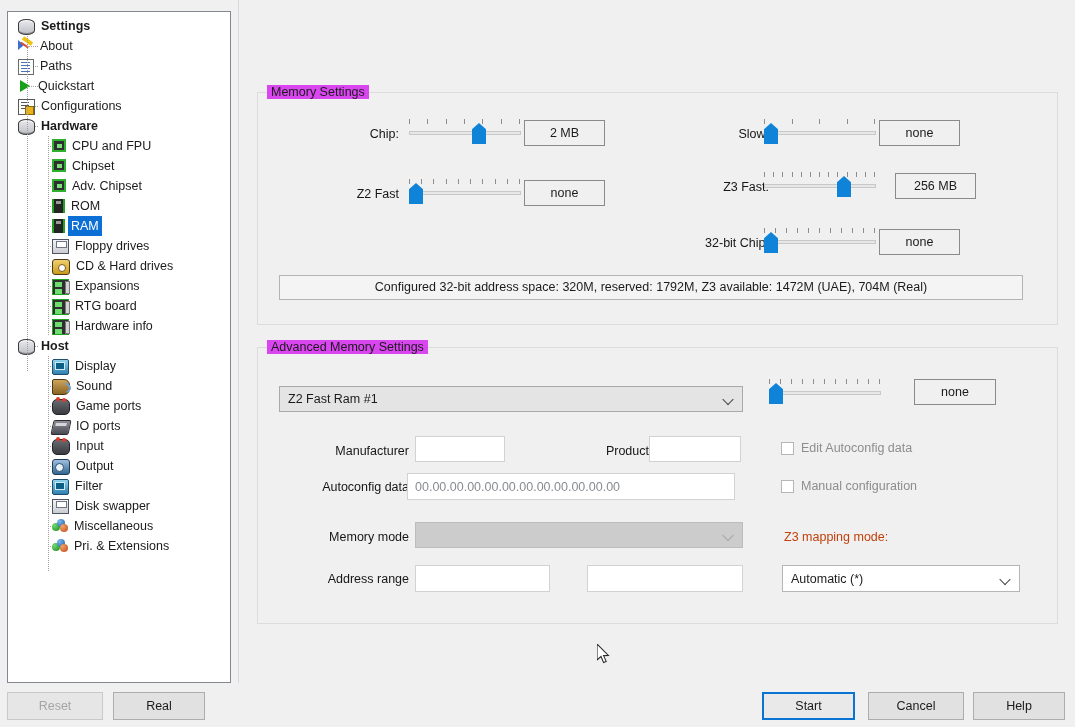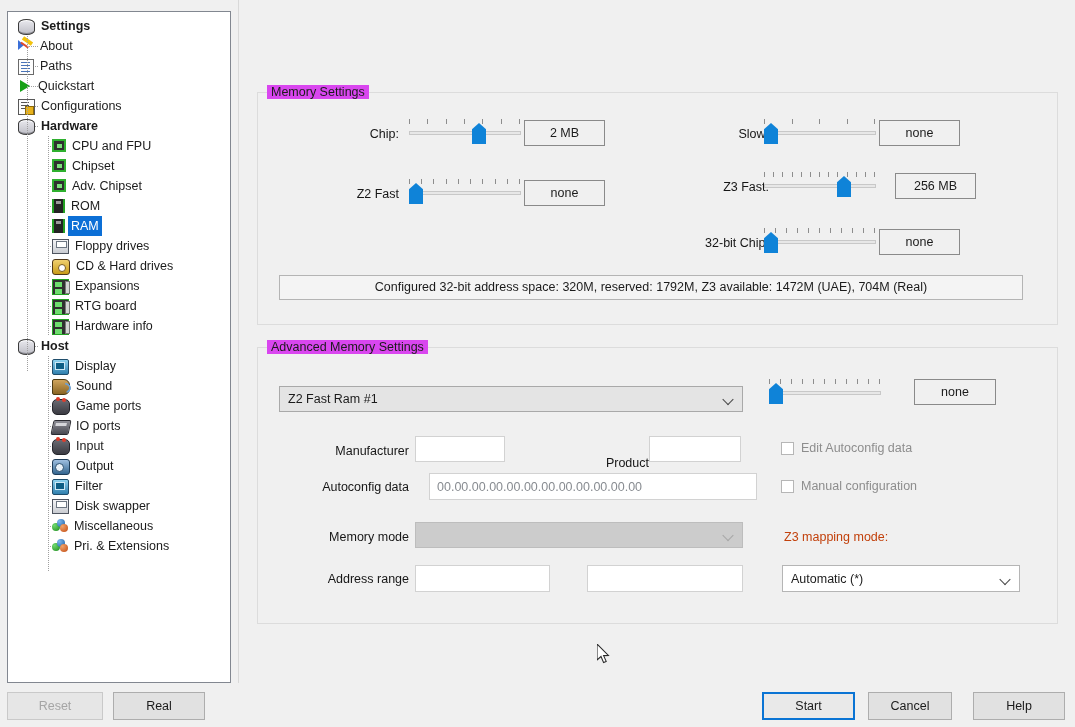--- a/index.html
+++ b/index.html
@@ -313,27 +313,27 @@
         </div>
       <div class="track"></div>
       <div class="thumb" style="left: 0px;"></div>
     </div>
     <div class="valbox" style="left:675px;top:379px;width:82px;height:26px;line-height:24px;">none</div>
 
     <div class="lbl-r" style="left:30px;top:444px;width:140px;">Manufacturer</div>
     <div class="tinput" style="left:176px;top:436px;width:90px;height:26px;">
       <span class="ph"></span>
     </div>
-    <div class="lbl-r" style="left:300px;top:444px;width:110px;margin-top:12px;">Product</div>
+    <div class="lbl-r" style="left:300px;top:444px;width:110px;">Product</div>
     <div class="tinput" style="left:410px;top:436px;width:92px;height:26px;">
       <span class="ph"></span>
     </div>
 
     <div class="lbl-r" style="left:15px;top:480px;width:155px;">Autoconfig data</div>
-    <div class="tinput" style="left:190px;top:473px;width:328px;height:27px;text-align:right;">
+    <div class="tinput" style="left:168px;top:473px;width:328px;height:27px;text-align:right;">
       <span class="ph">00.00.00.00.00.00.00.00.00.00.00.00</span>
     </div>
 
     <div class="lbl-r" style="left:15px;top:530px;width:155px;">Memory mode</div>
     <div class="combo disabled" style="left:176px;top:522px;width:328px;height:26px;">
       <span class="ctext"></span>
       <span class="chev"></span>
     </div>
 
     <div class="lbl-r" style="left:15px;top:572px;width:155px;">Address range</div>
@@ -360,21 +360,21 @@
     </div>
 
   </div>
 
   <div class="sep"></div>
 
   <div class="bottombar">
     <div class="btn disabled" style="left:7px;top:9px;width:96px;">Reset</div>
     <div class="btn" style="left:113px;top:9px;width:92px;">Real</div>
     <div class="btn default" style="left:762px;top:9px;width:93px;">Start</div>
-    <div class="btn" style="left:868px;top:9px;width:84px;">Cancel</div>
+    <div class="btn" style="left:868px;top:9px;width:96px;">Cancel</div>
     <div class="btn" style="left:973px;top:9px;width:92px;">Help</div>
   </div>
 
   <svg class="cursor" style="left:597px;top:644px;" viewBox="0 0 14 21">
     <polygon points="0,0 0,16 4,12.5 6.6,18.6 9.2,17.4 6.6,11.6 11.4,11.4" fill="#ffffff" stroke="#2b2b2b" stroke-width="1.1"></polygon>
   </svg>
 
 </div>
 
 </body></html>

